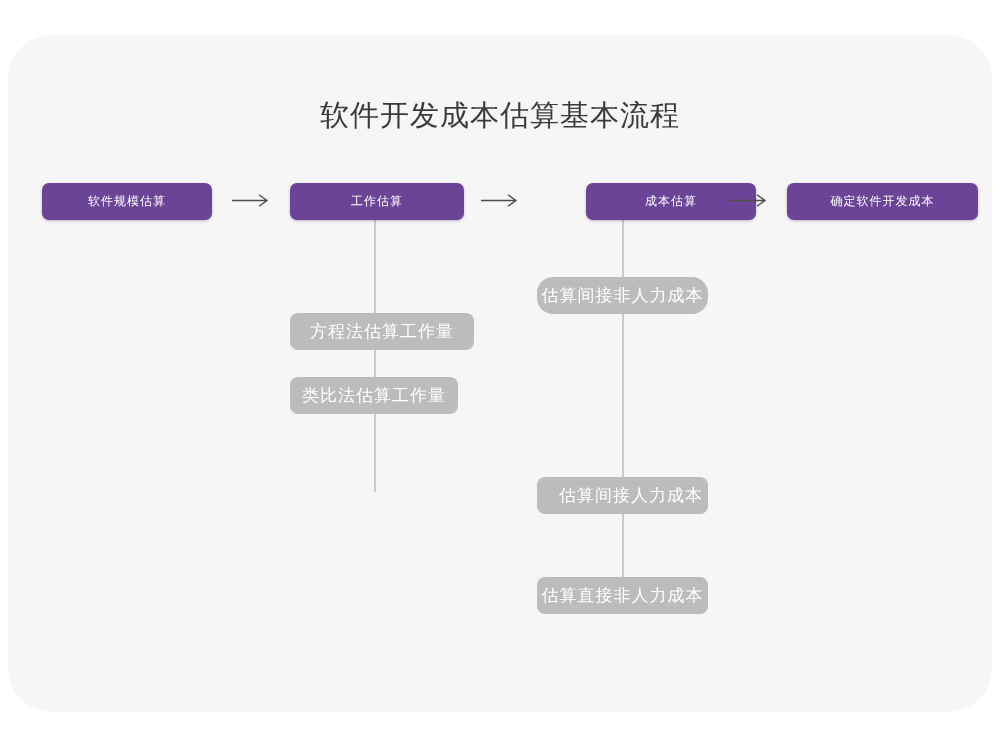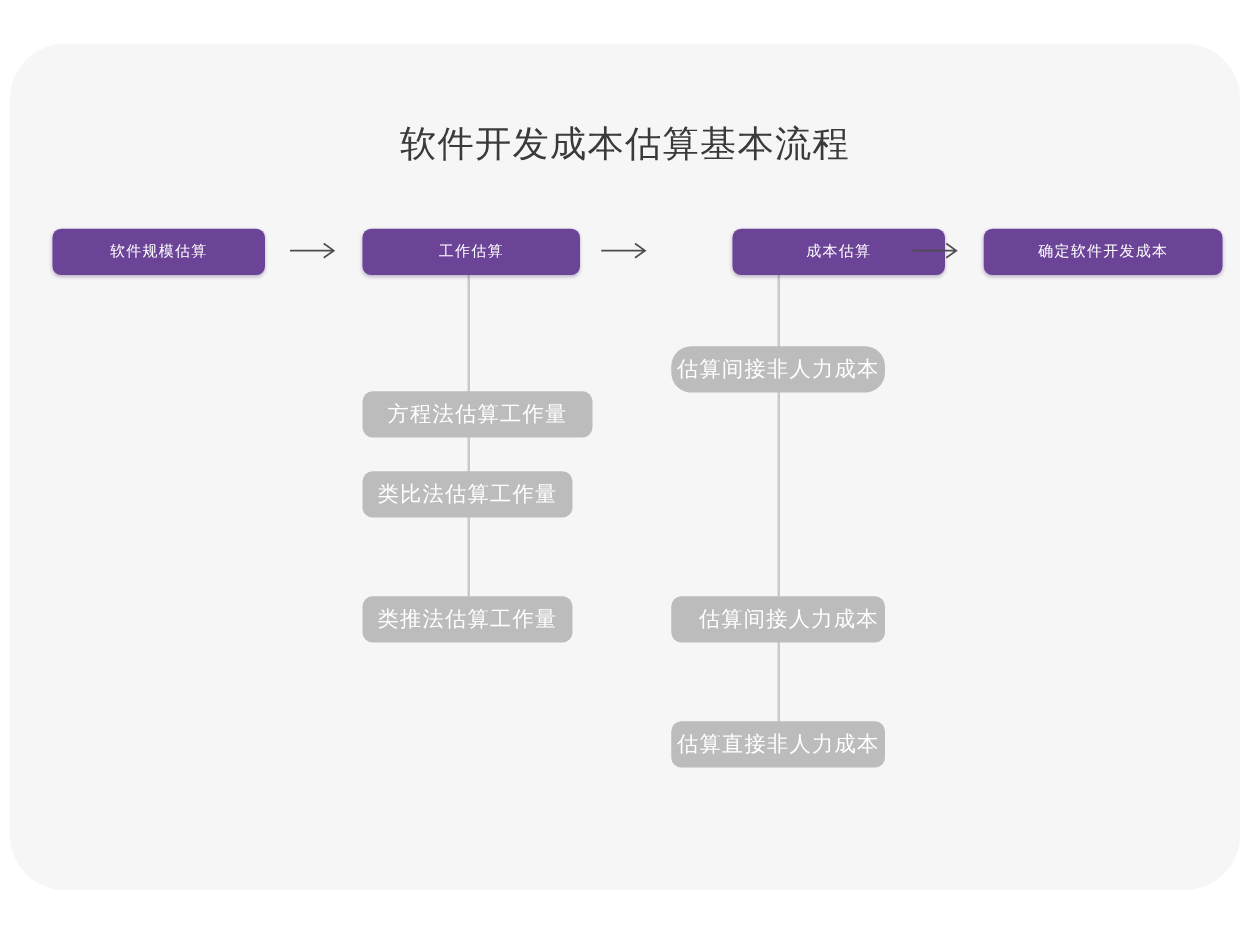--- a/index.html
+++ b/index.html
@@ -69,19 +69,18 @@
   </svg>
   <svg class="h-arrow" style="left:480px;" viewBox="0 0 40 15">
     <path d="M1 7.5 H35 M28 1.8 L36 7.5 L28 13.2" fill="none" stroke="currentColor" stroke-width="1.4"></path>
   </svg>
   <svg class="h-arrow" style="left:729px;" viewBox="0 0 40 15">
     <path d="M1 7.5 H35 M28 1.8 L36 7.5 L28 13.2" fill="none" stroke="currentColor" stroke-width="1.4"></path>
   </svg>
 
   <div class="sub-node" style="left:290px;width:184px;top:277px;margin-top:36px;">方程法估算工作量</div>
   <div class="sub-node" style="left:290px;width:168px;top:377px;">类比法估算工作量</div>
-  <div class="sub-node" style="left:290px;width:168px;top:477px;">类推法估算工作量</div>
 
   <div class="sub-node" style="left:537px;width:171px;top:277px;border-radius:16px;">估算间接非人力成本</div>
   <div class="sub-node" style="left:537px;width:171px;top:477px;padding-left:17px;">估算间接人力成本</div>
   <div class="sub-node" style="left:537px;width:171px;top:577px;">估算直接非人力成本</div>
 
 </div>
 
 </body></html>

